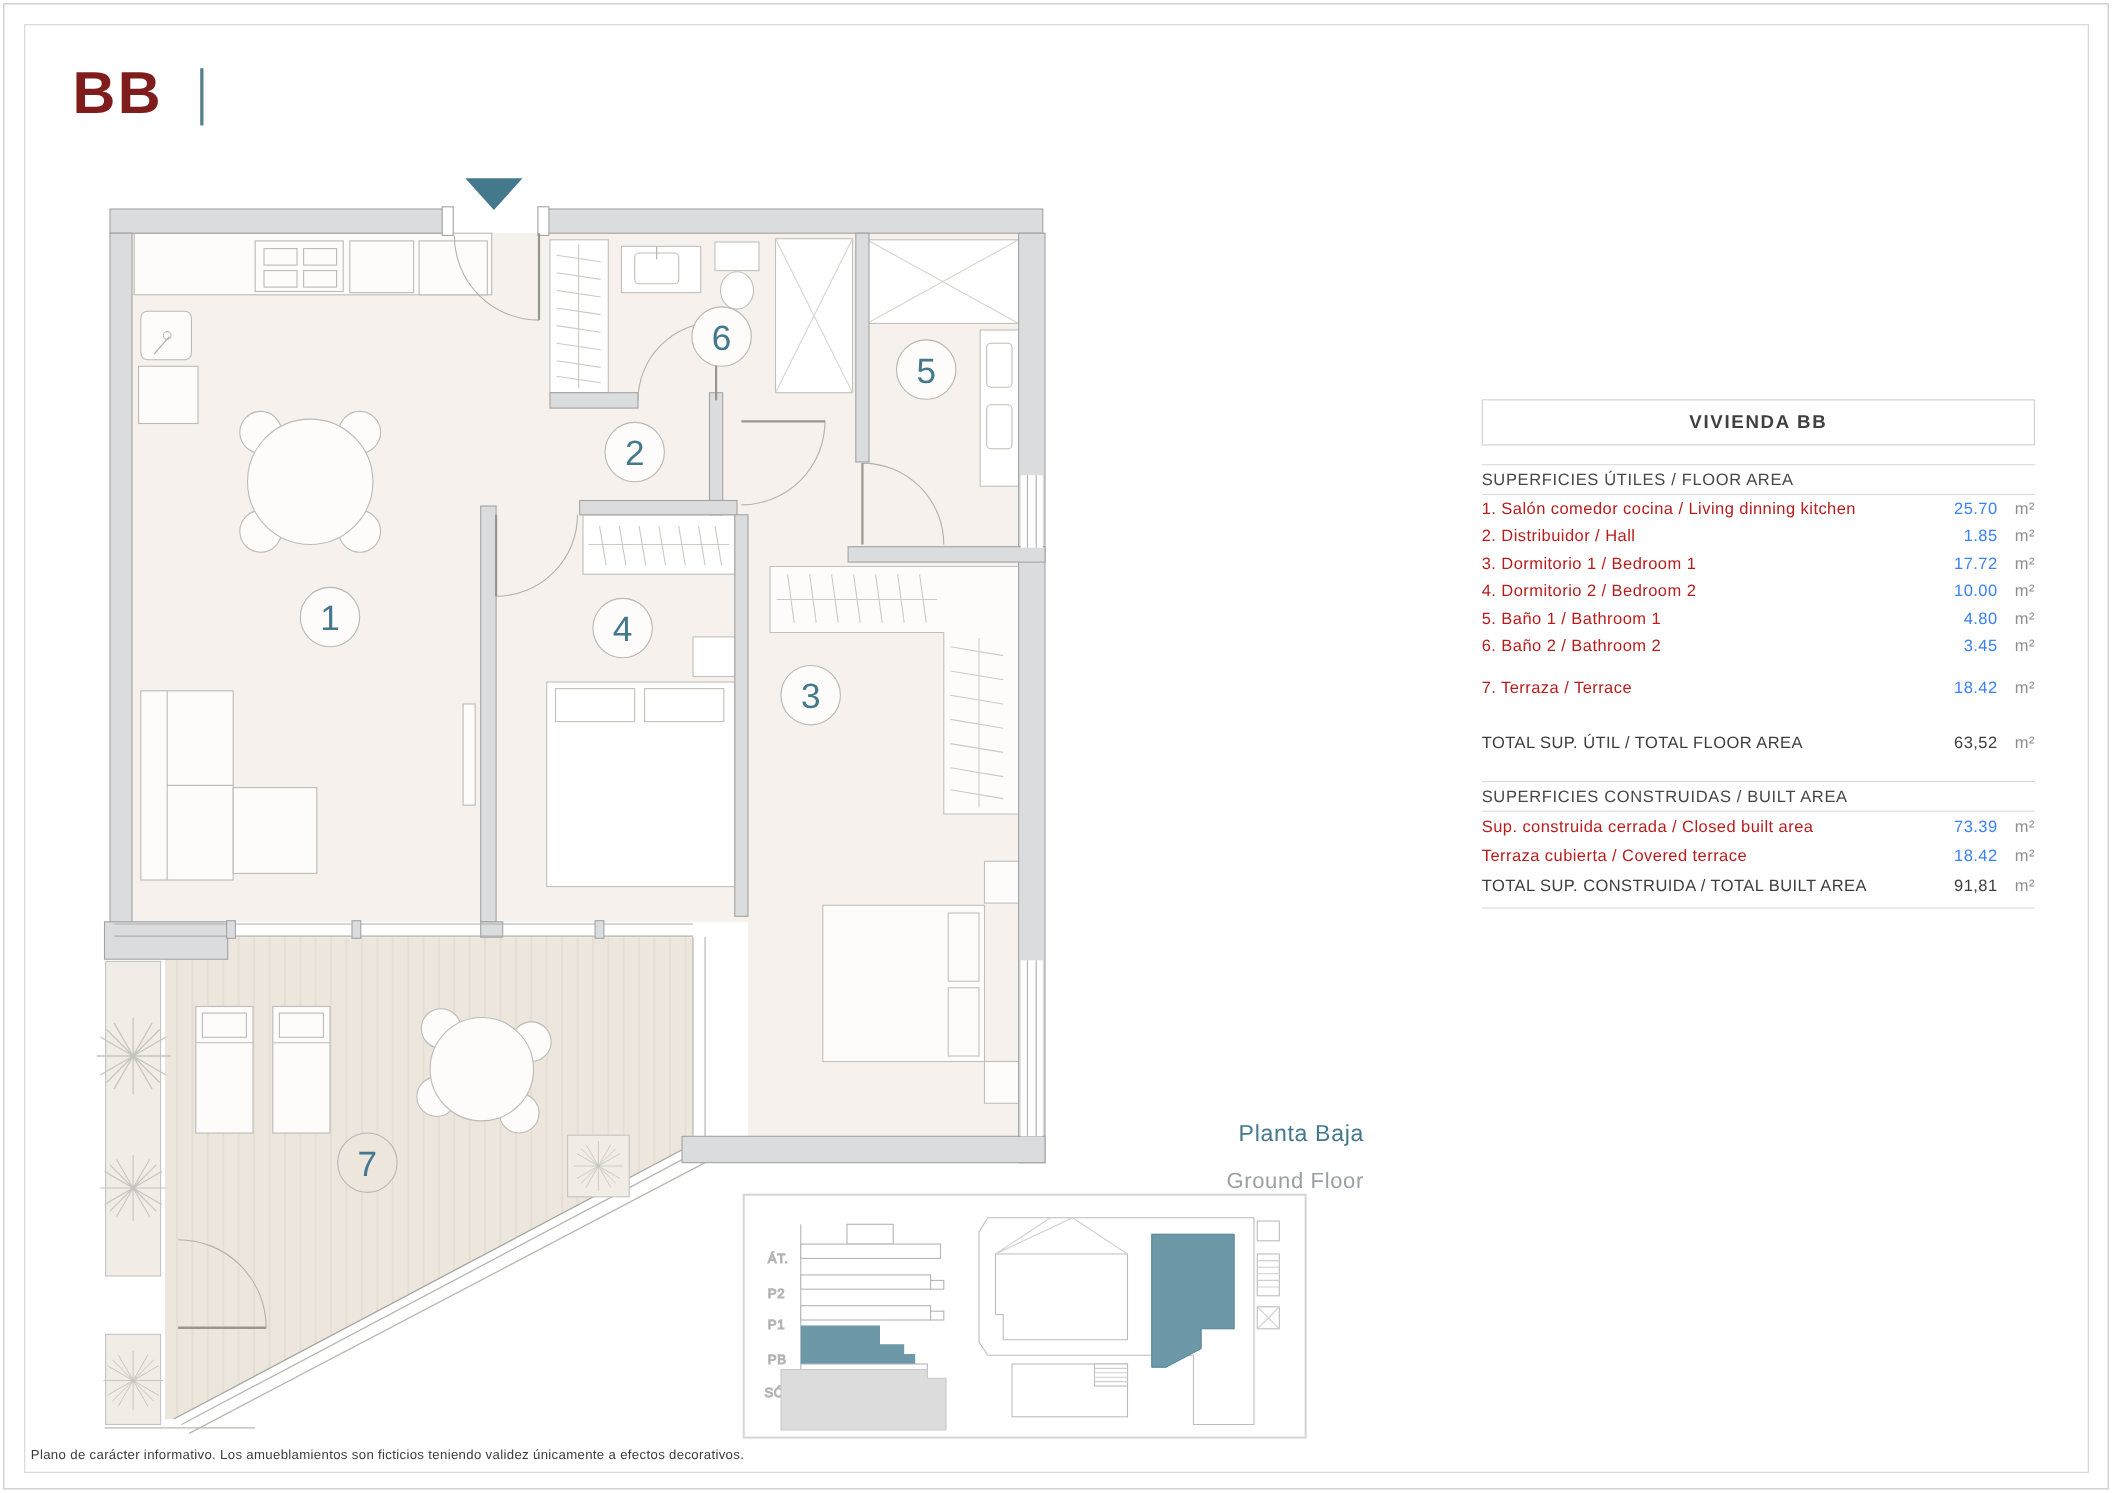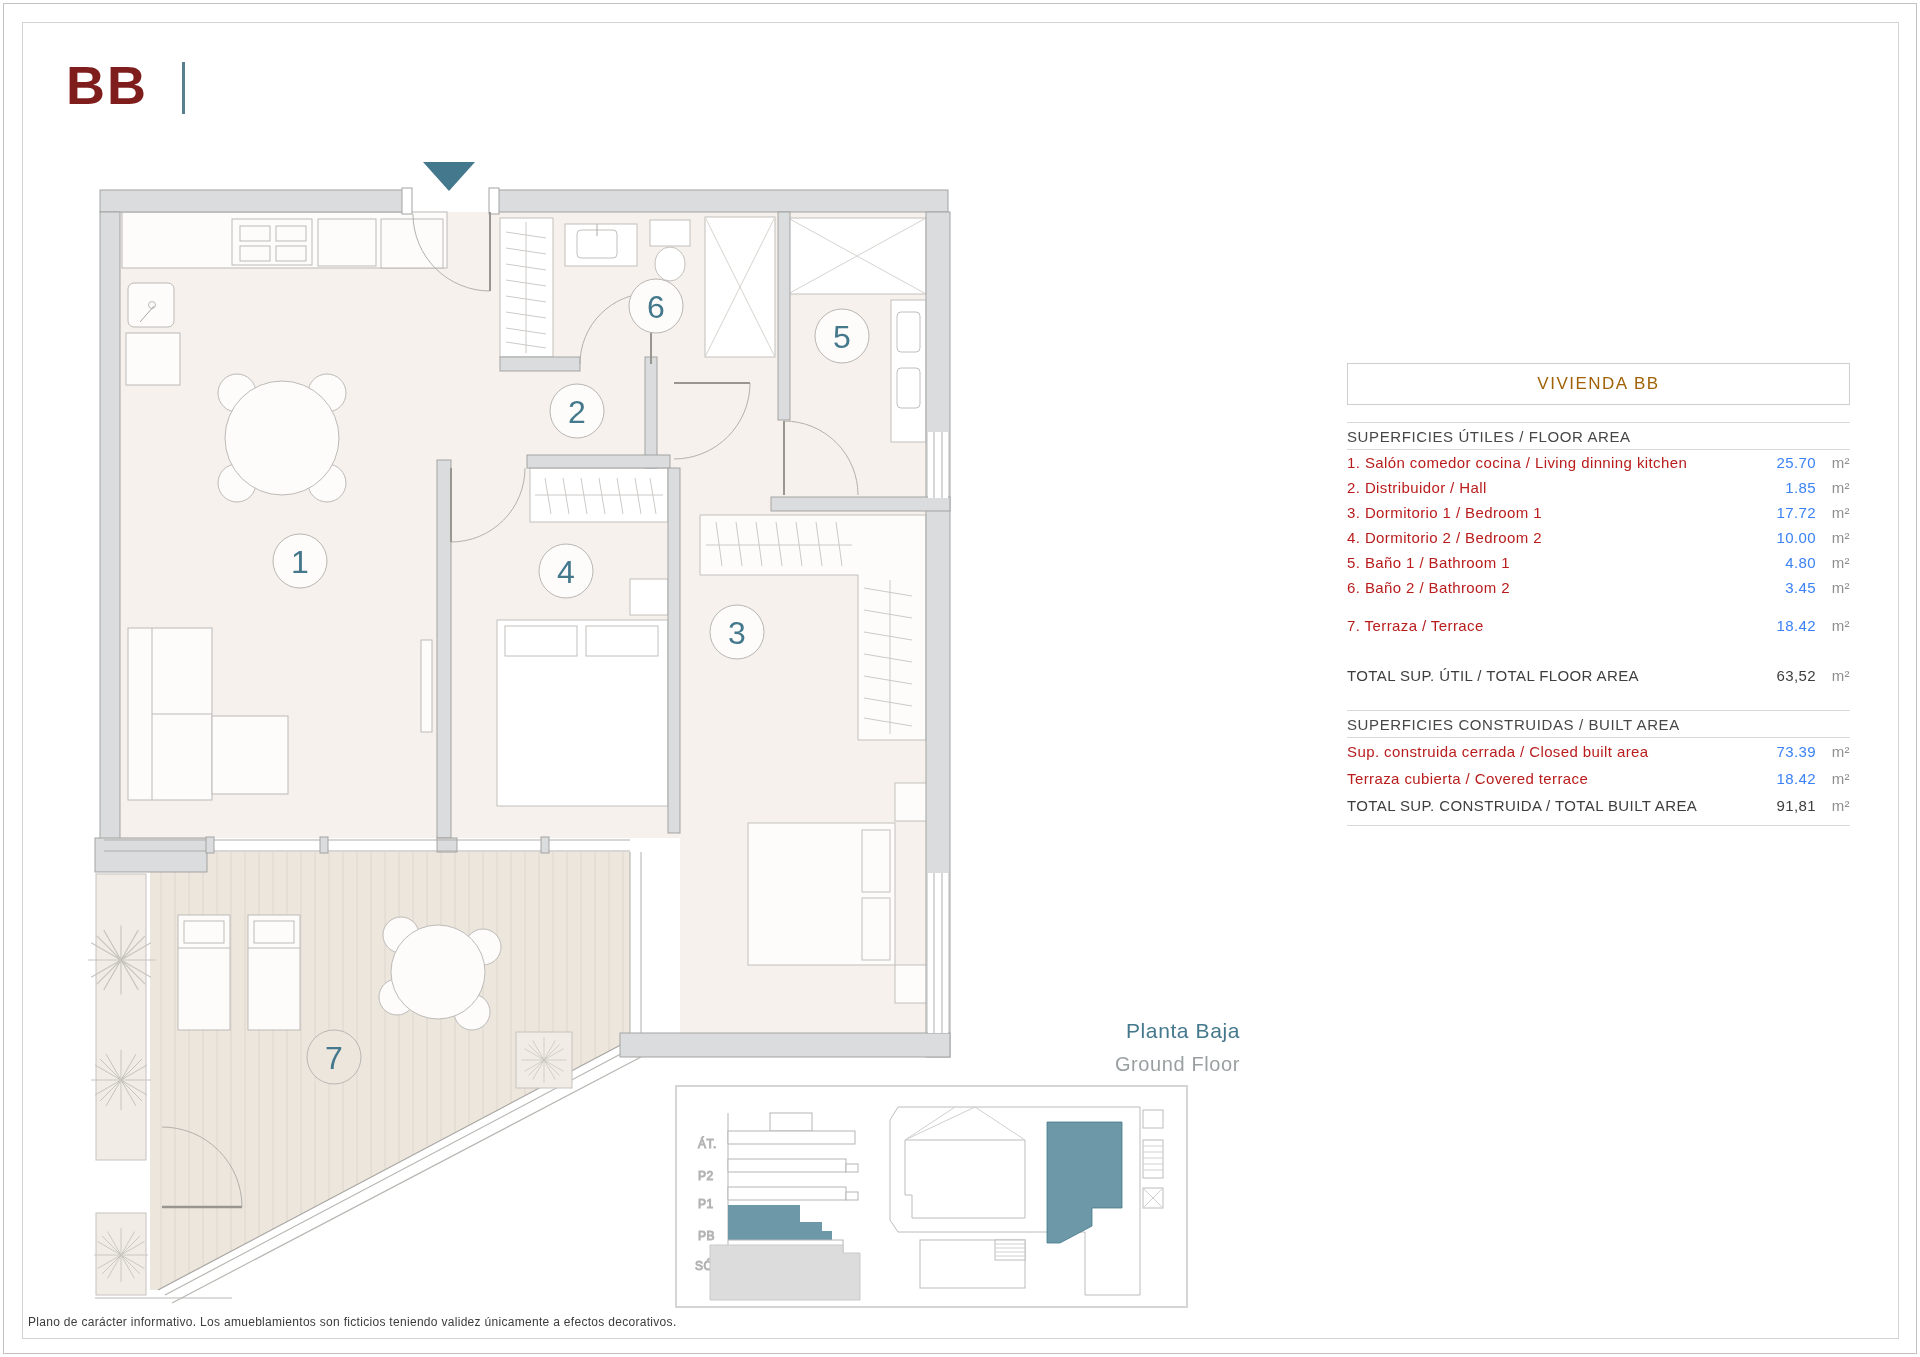--- a/index.html
+++ b/index.html
@@ -13,39 +13,39 @@
   .hdr-logo{font-size:54px;font-weight:bold;color:#7f1d1d;letter-spacing:2px;line-height:58px;}
   .hdr-div{width:3px;height:52px;background:#57808f;margin:6px 0 0 34px;}
   .hdr-lines{margin:7px 0 0 22px;font-size:19px;letter-spacing:1.2px;line-height:27px;white-space:nowrap;}
   .hdr-primary{color:#5e7f8c;}
   .hdr-sep{color:#5e7f8c;padding:0 6px;}
   .hdr-secondary{color:#a9aeb1;}
 
   
   .tbl{position:absolute;left:1347px;top:363px;width:503px;font-size:15px;letter-spacing:0.4px;}
   .tbl-titlebox{border:1px solid #cfcfcf;height:40px;display:flex;align-items:center;justify-content:center;}
-  .tbl-title{font-weight:normal;font-size:17px;color:#a16207;letter-spacing:1.5px;}
+  .tbl-title{font-weight:bold;font-size:17px;color:#404040;letter-spacing:1.5px;}
   .hairline{border-top:1px solid #dadada;height:0;}
   .tbl .gap18{height:17px;}
   .sect-hdr{color:#474747;height:26px;display:flex;align-items:center;letter-spacing:0.6px;}
   .trow{display:flex;align-items:center;height:25px;}
   .trow .tlabel{flex:1;color:#b91c1c;}
   .trow .tval{width:64px;text-align:right;color:#3b82f6;}
   .trow .tunit{width:34px;text-align:right;color:#8f8f8f;}
   .trow.dark .tlabel,.trow.dark .tval{color:#3e3e3e;}
   .trow.tall{height:27px;}
   .sp14{height:13px;}
   .sp22{height:21px;}
   .sp24{height:24px;}
   .sp6{height:6px;}
 
   
   .floor-label{position:absolute;left:980px;top:1019px;width:260px;text-align:right;letter-spacing:0.6px;}
   .floor-label .es{color:#44788c;font-size:21px;text-align:right;}
-  .floor-label .en{color:#9aa0a2;font-size:20px;margin-top:10px;}
+  .floor-label .en{color:#9aa0a2;font-size:20px;margin-top:20px;}
 
   
   .disclaimer{position:absolute;left:28px;top:1315px;font-size:12px;color:#3c3c3c;letter-spacing:0.3px;}
 
   svg text{font-family:"Liberation Sans",sans-serif;}
   .room-num{fill:#44788c;font-size:32px;}
   .mini-label{fill:#9a9a9a;font-size:12px;letter-spacing:0.5px;}
 </style>
 </head>
 <body>

